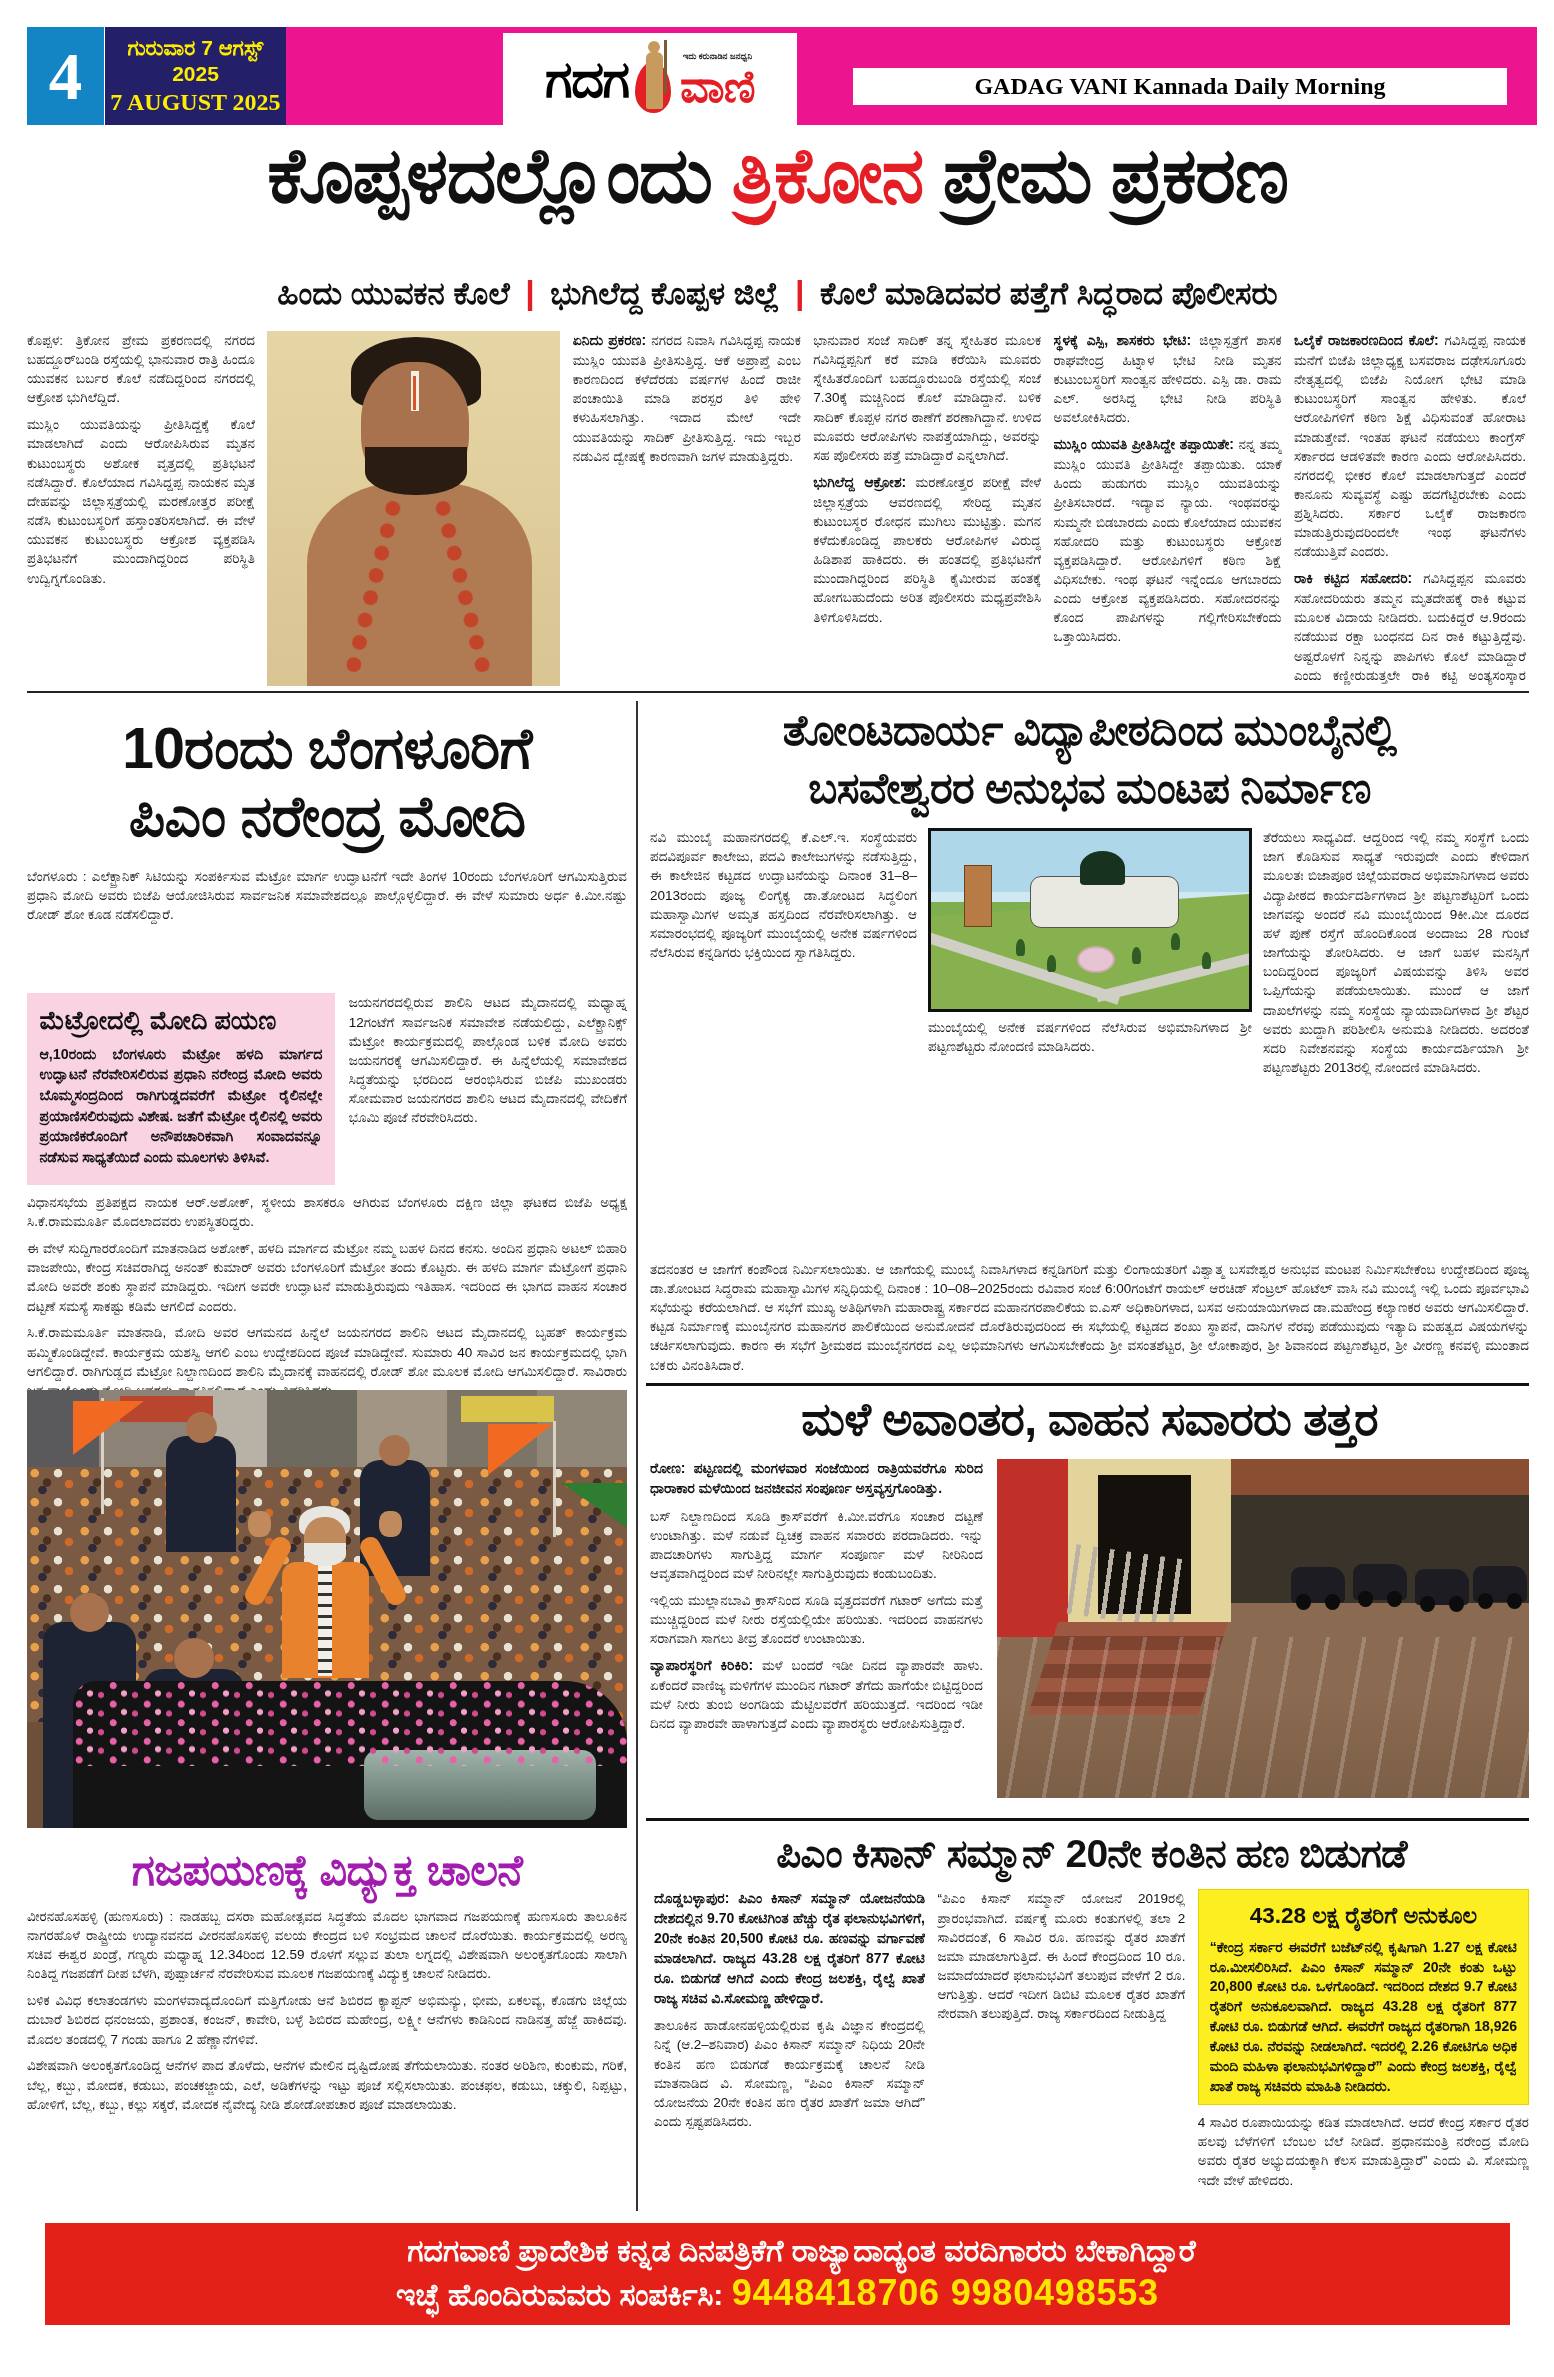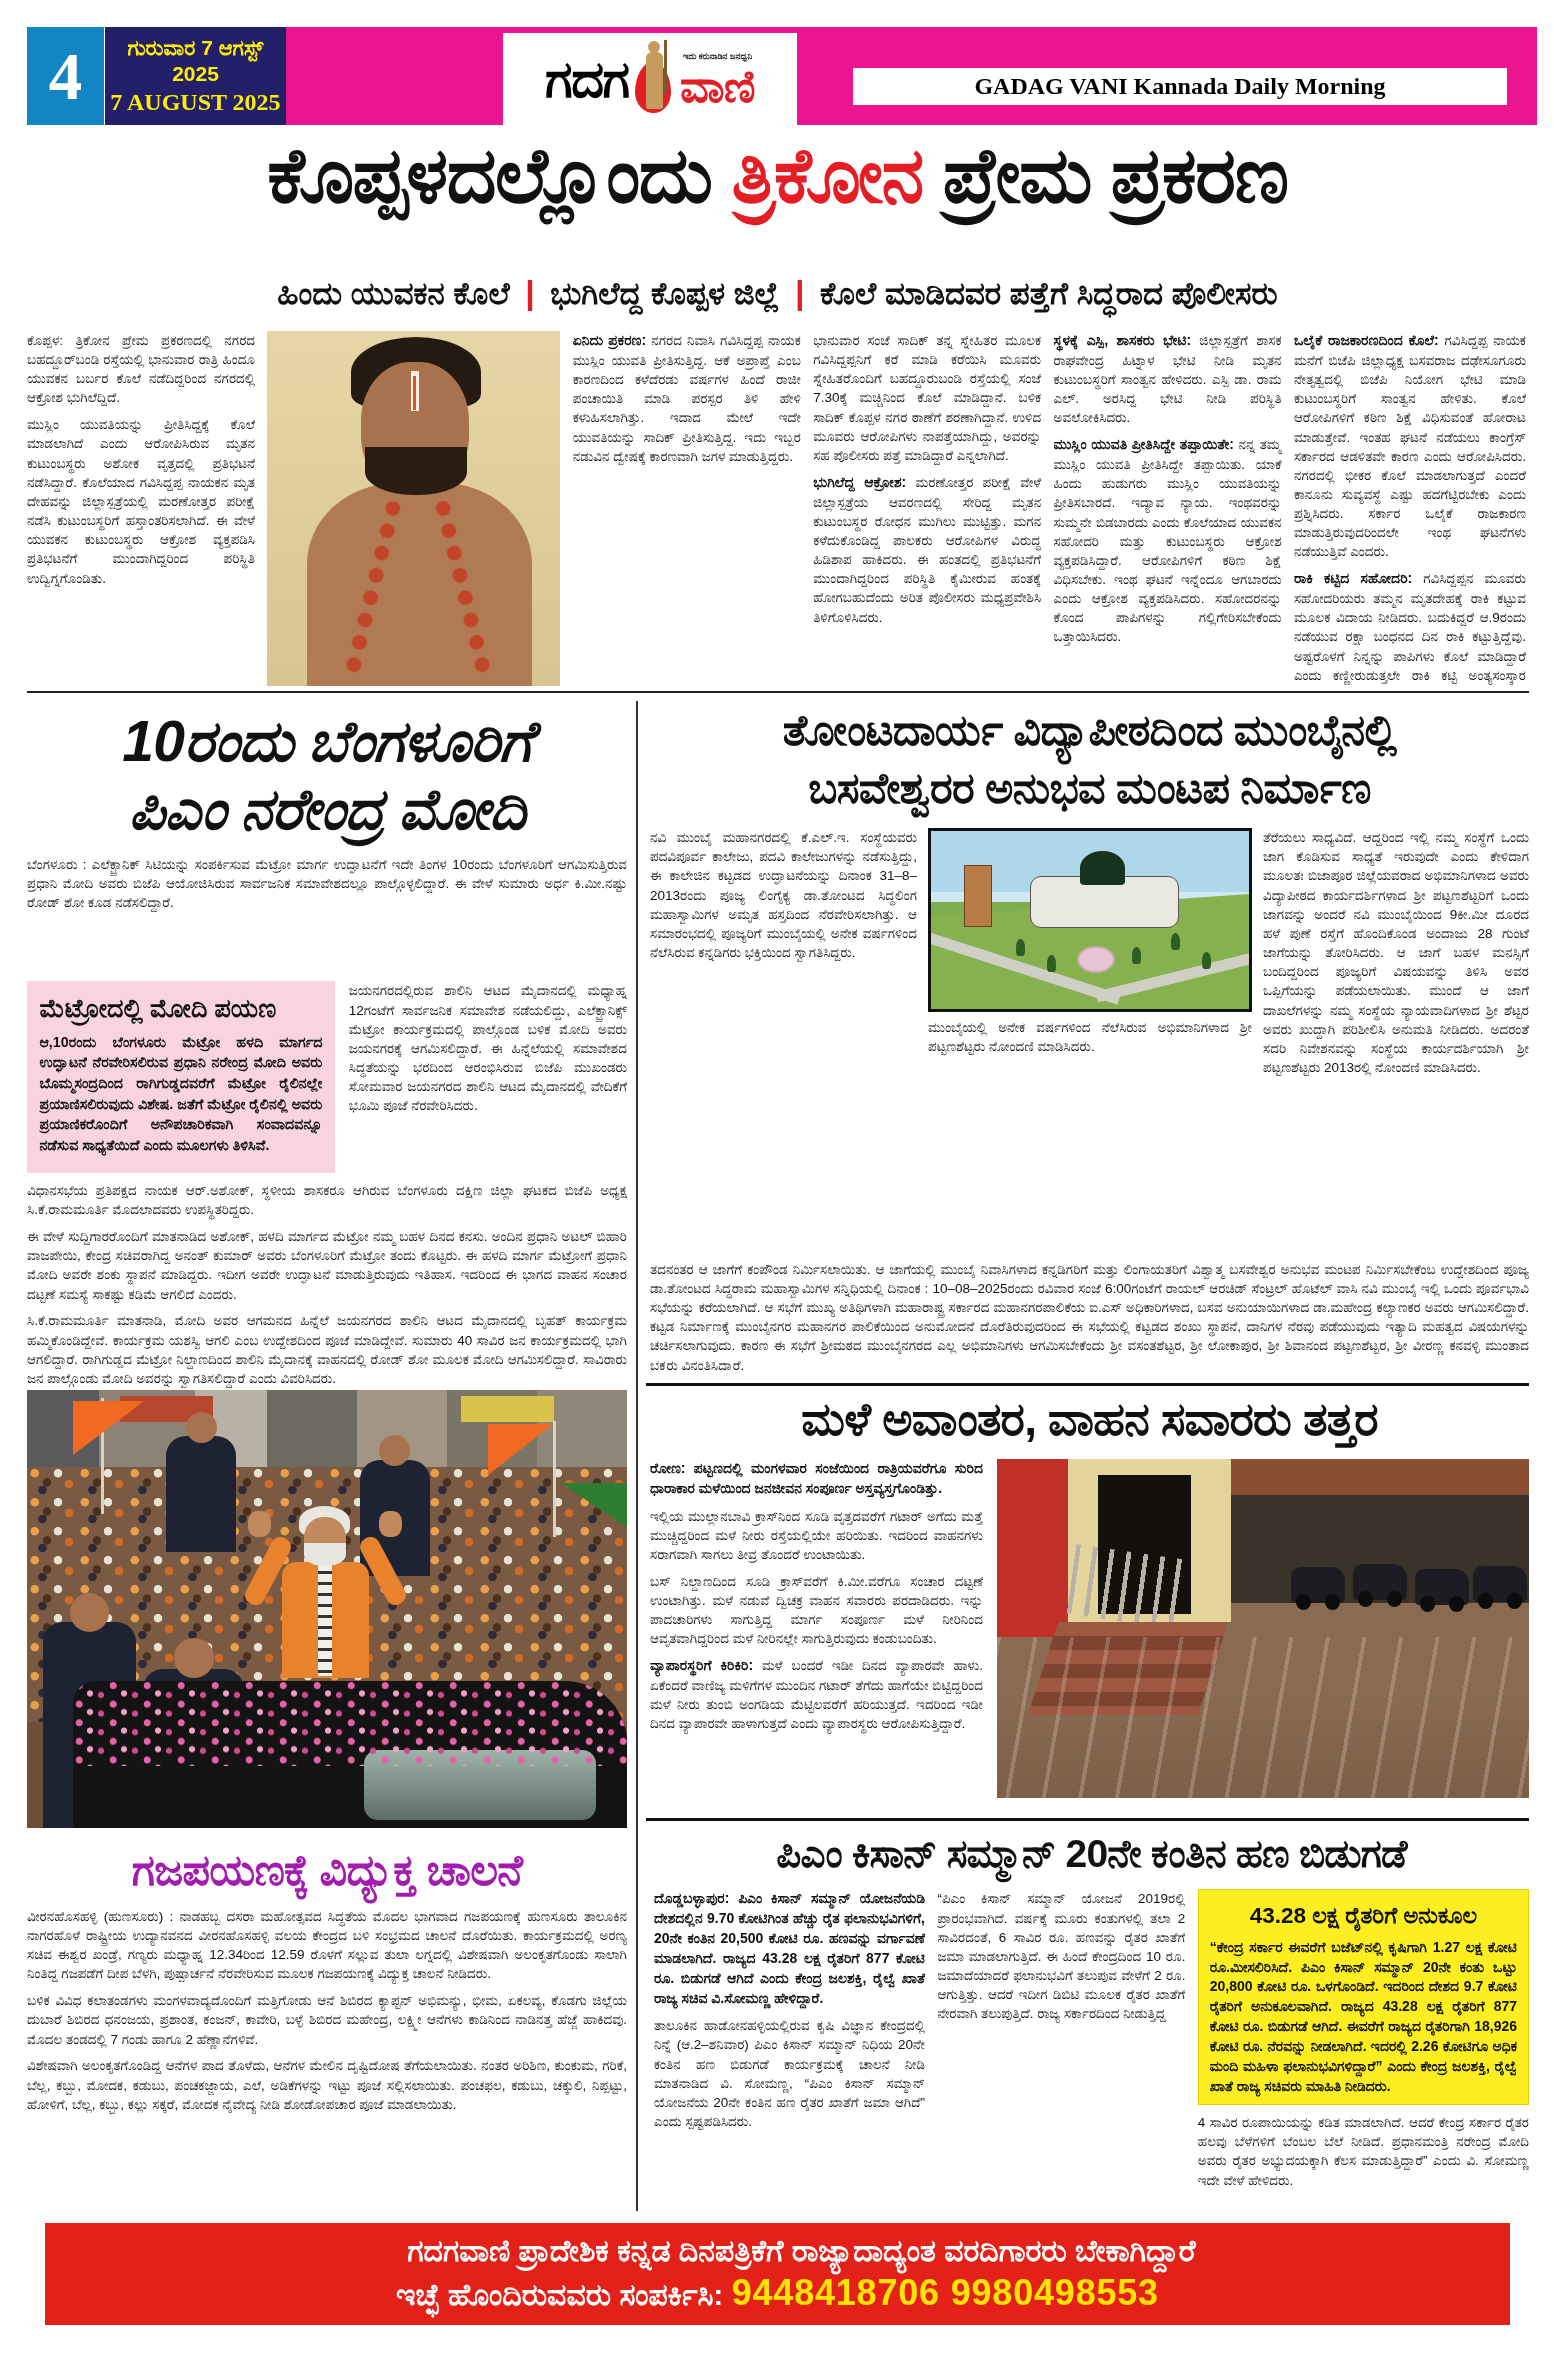--- a/index.html
+++ b/index.html
@@ -53,21 +53,21 @@
   .p-torso{position:absolute;left:40px;top:152px;width:225px;height:203px;background:#b07a52;border-radius:40% 40% 0 0;}
   .p-garl1,.p-garl2{position:absolute;top:164px;width:26px;height:186px;
       background:radial-gradient(circle at 13px 11px,#c2452a 7px,transparent 7.7px) 0 0/26px 23px #0000;}
   .p-garl1{left:93px;transform:rotate(14deg);}
   .p-garl2{left:183px;transform:rotate(-14deg);}
   
   .hr-full{left:27px;top:691px;width:1502px;height:0;border-top:2.3px solid #222;}
   .vline{left:636px;top:701px;width:1.5px;height:1510px;background:#333;}
   
   .modi{left:27px;top:698px;width:600px;}
-  .modi h2{margin:9px;text-align:center;font-size:57px;line-height:1.2;letter-spacing:-0.8px;font-style:italic;}
+  .modi h2{margin:16px;text-align:center;font-size:57px;line-height:1.2;letter-spacing:-0.8px;}
   .modi .intro{margin-top:11px;height:122px;overflow:hidden;}
   .modi .boxrow{display:flex;gap:14px;margin-top:4.6px;height:192px;overflow:hidden;}
   .pinkbox{flex:0 0 283px;background:#f9d3e2;padding:11px 12.4px;overflow:hidden;}
   .pinkbox .t{font-size:25.5px;font-weight:bold;text-align:left;margin:1.5px 0 7.7px 0;}
   .pinkbox .x{font-size:14.3px;font-weight:bold;line-height:1.45;text-align:justify;}
   .modi .sidecol{flex:1;overflow:hidden;}
   .modi .paras{margin-top:7.7px;height:211px;overflow:hidden;}
   
   .mantapa{left:650px;top:701px;width:879px;}
   .mantapa h2{margin:0;text-align:center;font-size:43px;line-height:1.35;letter-spacing:-0.8px;}
@@ -320,22 +320,22 @@
         background-size:34px 18.6px;"></div>
     </div>
   </div>
 
   <div class="abs rain-hr"></div>
   <div class="abs rain">
     <h2>ಮಳೆ ಅವಾಂತರ, ವಾಹನ ಸವಾರರು ತತ್ತರ</h2>
     <div class="row">
       <div class="txt bodytxt">
         <p class="para"><b>ರೋಣ: ಪಟ್ಟಣದಲ್ಲಿ ಮಂಗಳವಾರ ಸಂಜೆಯಿಂದ ರಾತ್ರಿಯವರೆಗೂ ಸುರಿದ ಧಾರಾಕಾರ ಮಳೆಯಿಂದ ಜನಜೀವನ ಸಂಪೂರ್ಣ ಅಸ್ತವ್ಯಸ್ತಗೊಂಡಿತ್ತು.</b></p>
+        <p class="para">ಬಸ್ ನಿಲ್ದಾಣದಿಂದ ಸೂಡಿ ಕ್ರಾಸ್‌ವರೆಗೆ ಕಿ.ಮೀ.ವರೆಗೂ ಸಂಚಾರ ದಟ್ಟಣೆ ಉಂಟಾಗಿತ್ತು. ಮಳೆ ನಡುವೆ ದ್ವಿಚಕ್ರ ವಾಹನ ಸವಾರರು ಪರದಾಡಿದರು. ಇನ್ನು ಪಾದಚಾರಿಗಳು ಸಾಗುತ್ತಿದ್ದ ಮಾರ್ಗ ಸಂಪೂರ್ಣ ಮಳೆ ನೀರಿನಿಂದ ಆವೃತವಾಗಿದ್ದರಿಂದ ಮಳೆ ನೀರಿನಲ್ಲೇ ಸಾಗುತ್ತಿರುವುದು ಕಂಡುಬಂದಿತು.</p>
         <p class="para">ಇಲ್ಲಿಯ ಮುಲ್ಲಾನಬಾವಿ ಕ್ರಾಸ್‌ನಿಂದ ಸೂಡಿ ವೃತ್ತದವರೆಗೆ ಗಟಾರ್ ಅಗೆದು ಮತ್ತೆ ಮುಚ್ಚಿದ್ದರಿಂದ ಮಳೆ ನೀರು ರಸ್ತೆಯಲ್ಲಿಯೇ ಹರಿಯಿತು. ಇದರಿಂದ ವಾಹನಗಳು ಸರಾಗವಾಗಿ ಸಾಗಲು ತೀವ್ರ ತೊಂದರೆ ಉಂಟಾಯಿತು.</p>
-        <p class="para">ಬಸ್ ನಿಲ್ದಾಣದಿಂದ ಸೂಡಿ ಕ್ರಾಸ್‌ವರೆಗೆ ಕಿ.ಮೀ.ವರೆಗೂ ಸಂಚಾರ ದಟ್ಟಣೆ ಉಂಟಾಗಿತ್ತು. ಮಳೆ ನಡುವೆ ದ್ವಿಚಕ್ರ ವಾಹನ ಸವಾರರು ಪರದಾಡಿದರು. ಇನ್ನು ಪಾದಚಾರಿಗಳು ಸಾಗುತ್ತಿದ್ದ ಮಾರ್ಗ ಸಂಪೂರ್ಣ ಮಳೆ ನೀರಿನಿಂದ ಆವೃತವಾಗಿದ್ದರಿಂದ ಮಳೆ ನೀರಿನಲ್ಲೇ ಸಾಗುತ್ತಿರುವುದು ಕಂಡುಬಂದಿತು.</p>
         <p class="para"><b>ವ್ಯಾಪಾರಸ್ಥರಿಗೆ ಕಿರಿಕಿರಿ:</b> <span>ಮಳೆ ಬಂದರೆ ಇಡೀ ದಿನದ ವ್ಯಾಪಾರವೇ ಹಾಳು. ಏಕೆಂದರೆ ವಾಣಿಜ್ಯ ಮಳಿಗೆಗಳ ಮುಂದಿನ ಗಟಾರ್ ತೆಗೆದು ಹಾಗೆಯೇ ಬಿಟ್ಟಿದ್ದರಿಂದ ಮಳೆ ನೀರು ತುಂಬಿ ಅಂಗಡಿಯ ಮೆಟ್ಟಿಲವರೆಗೆ ಹರಿಯುತ್ತದೆ. ಇದರಿಂದ ಇಡೀ ದಿನದ ವ್ಯಾಪಾರವೇ ಹಾಳಾಗುತ್ತದೆ ಎಂದು ವ್ಯಾಪಾರಸ್ಥರು ಆರೋಪಿಸುತ್ತಿದ್ದಾರೆ.</span></p>
       </div>
       <div class="flood">
         <div class="fl-shopband"></div>
         <div class="fl-awning"></div>
         <div class="fl-shade"></div>
         <div class="fl-red"></div>
         <div class="fl-wall"></div>
           <div class="fl-door"></div>
         <div class="fl-rail"></div>

